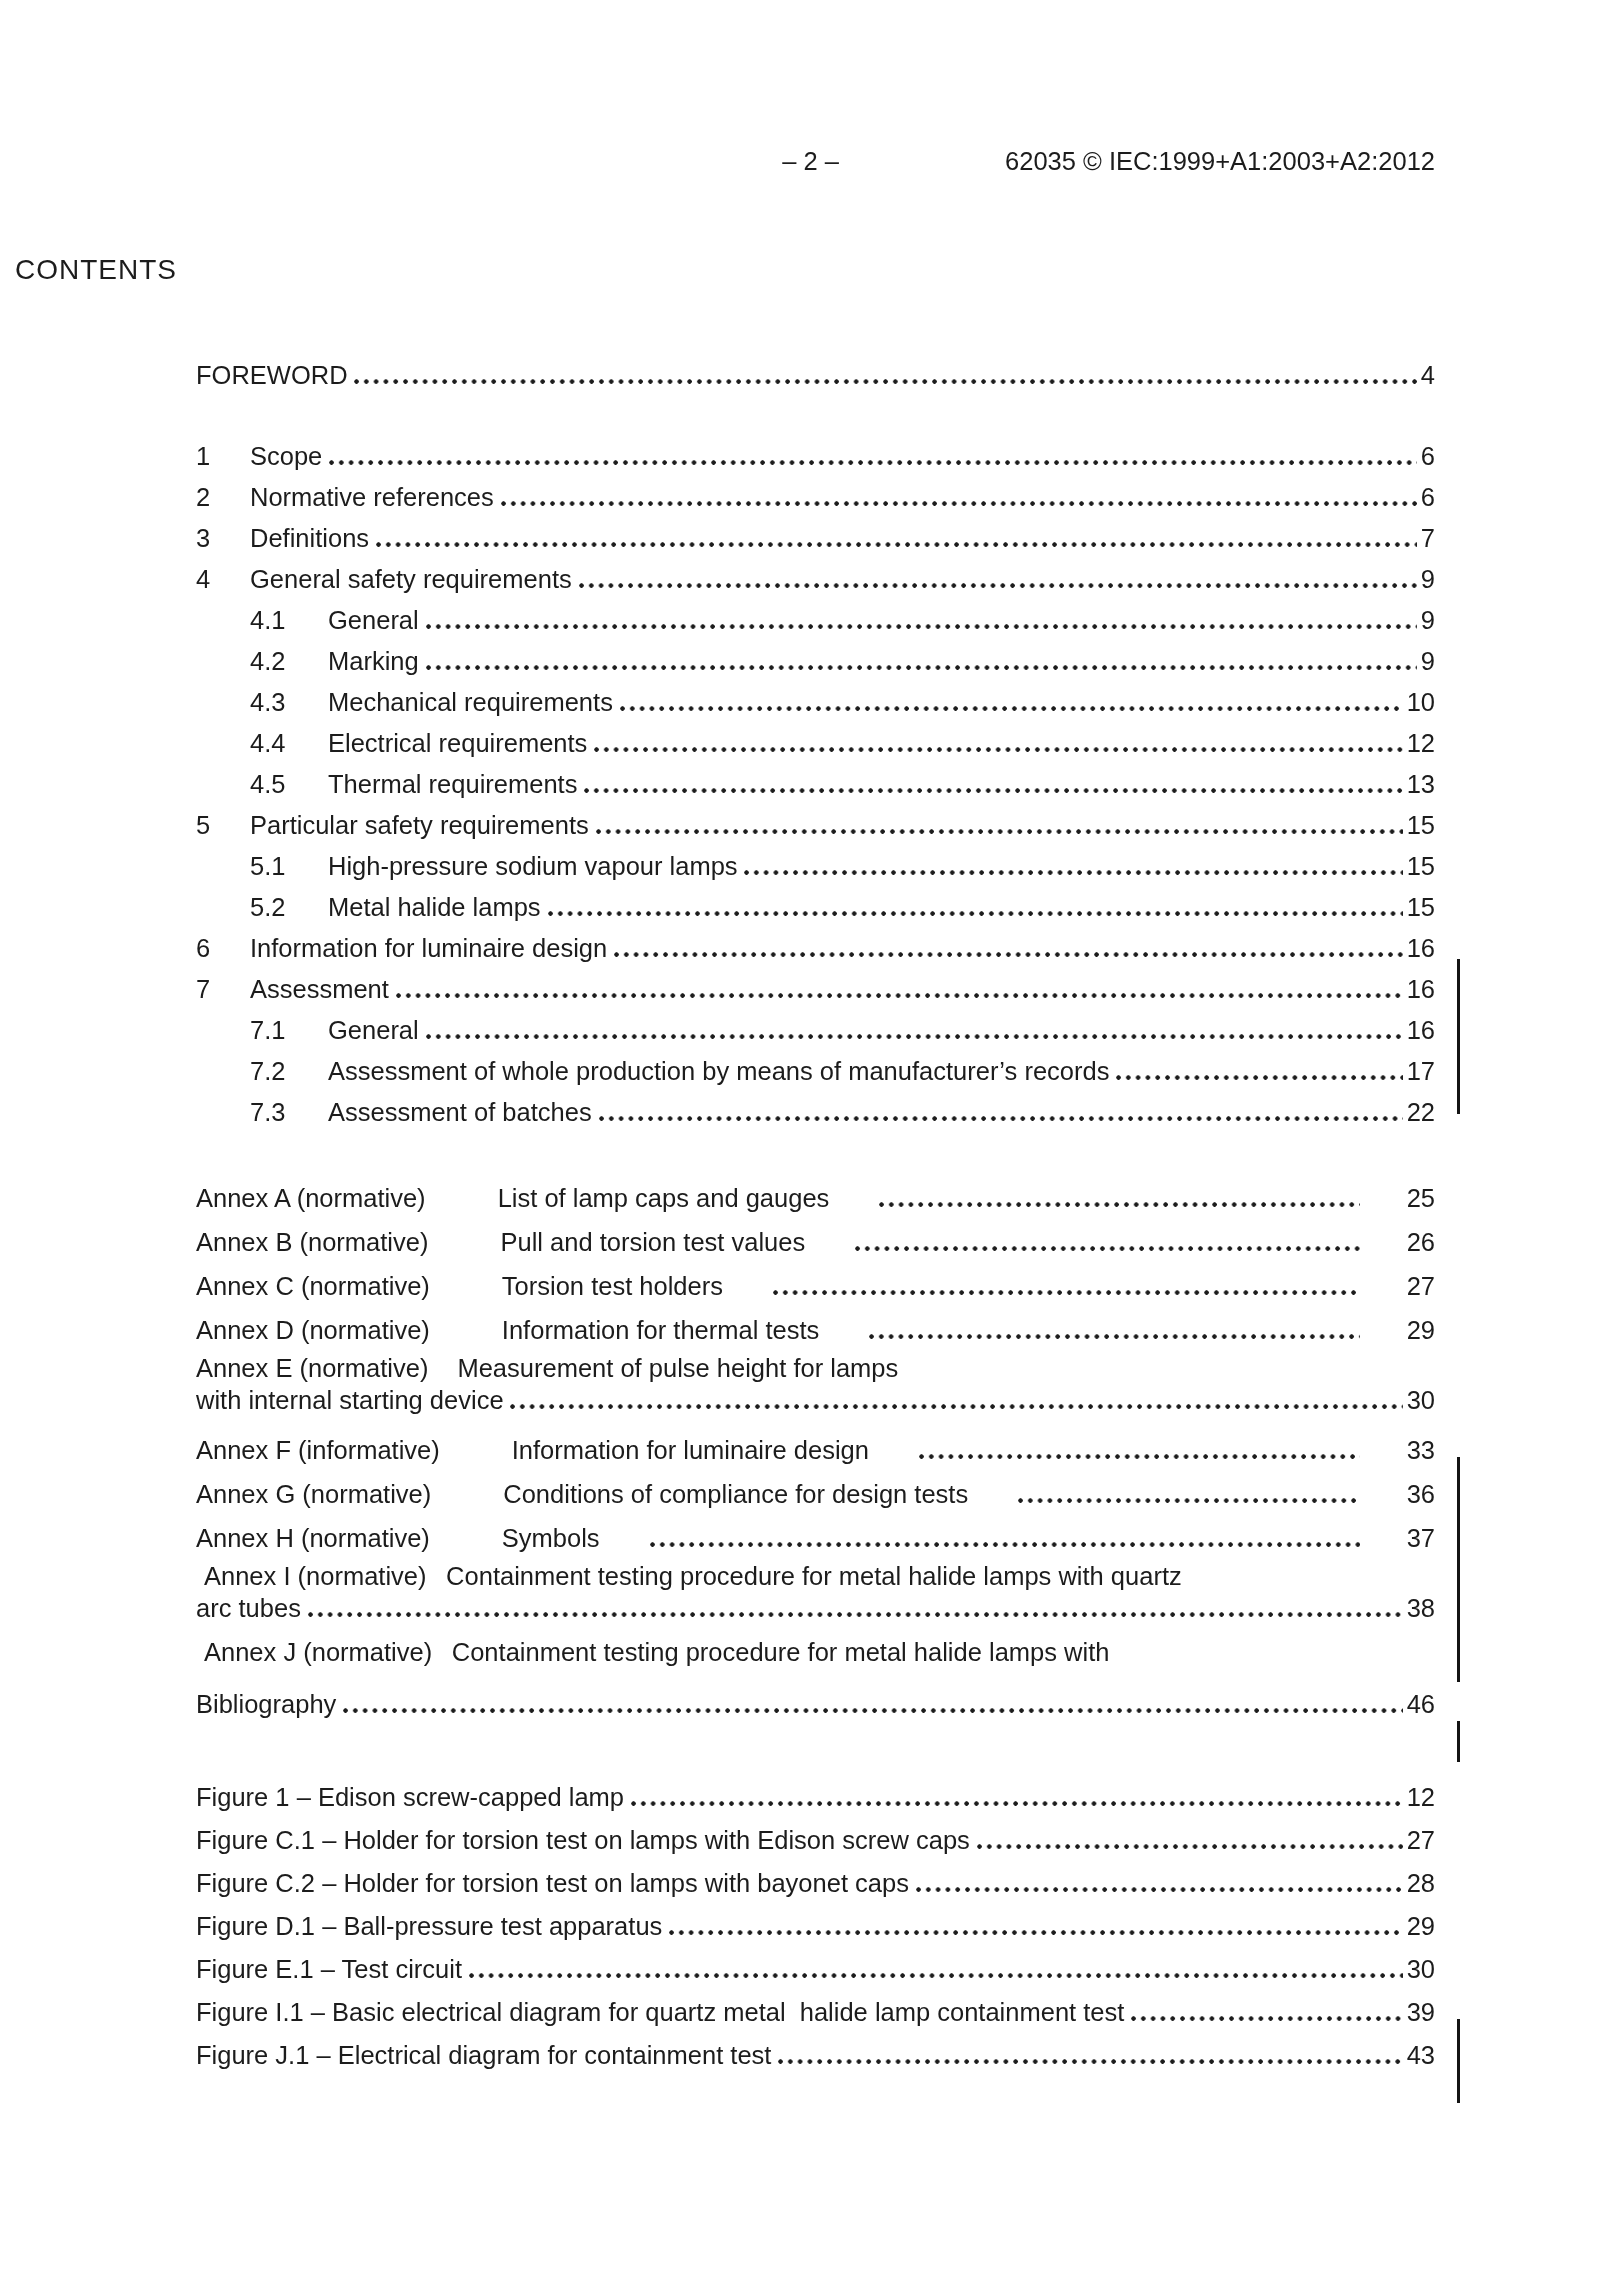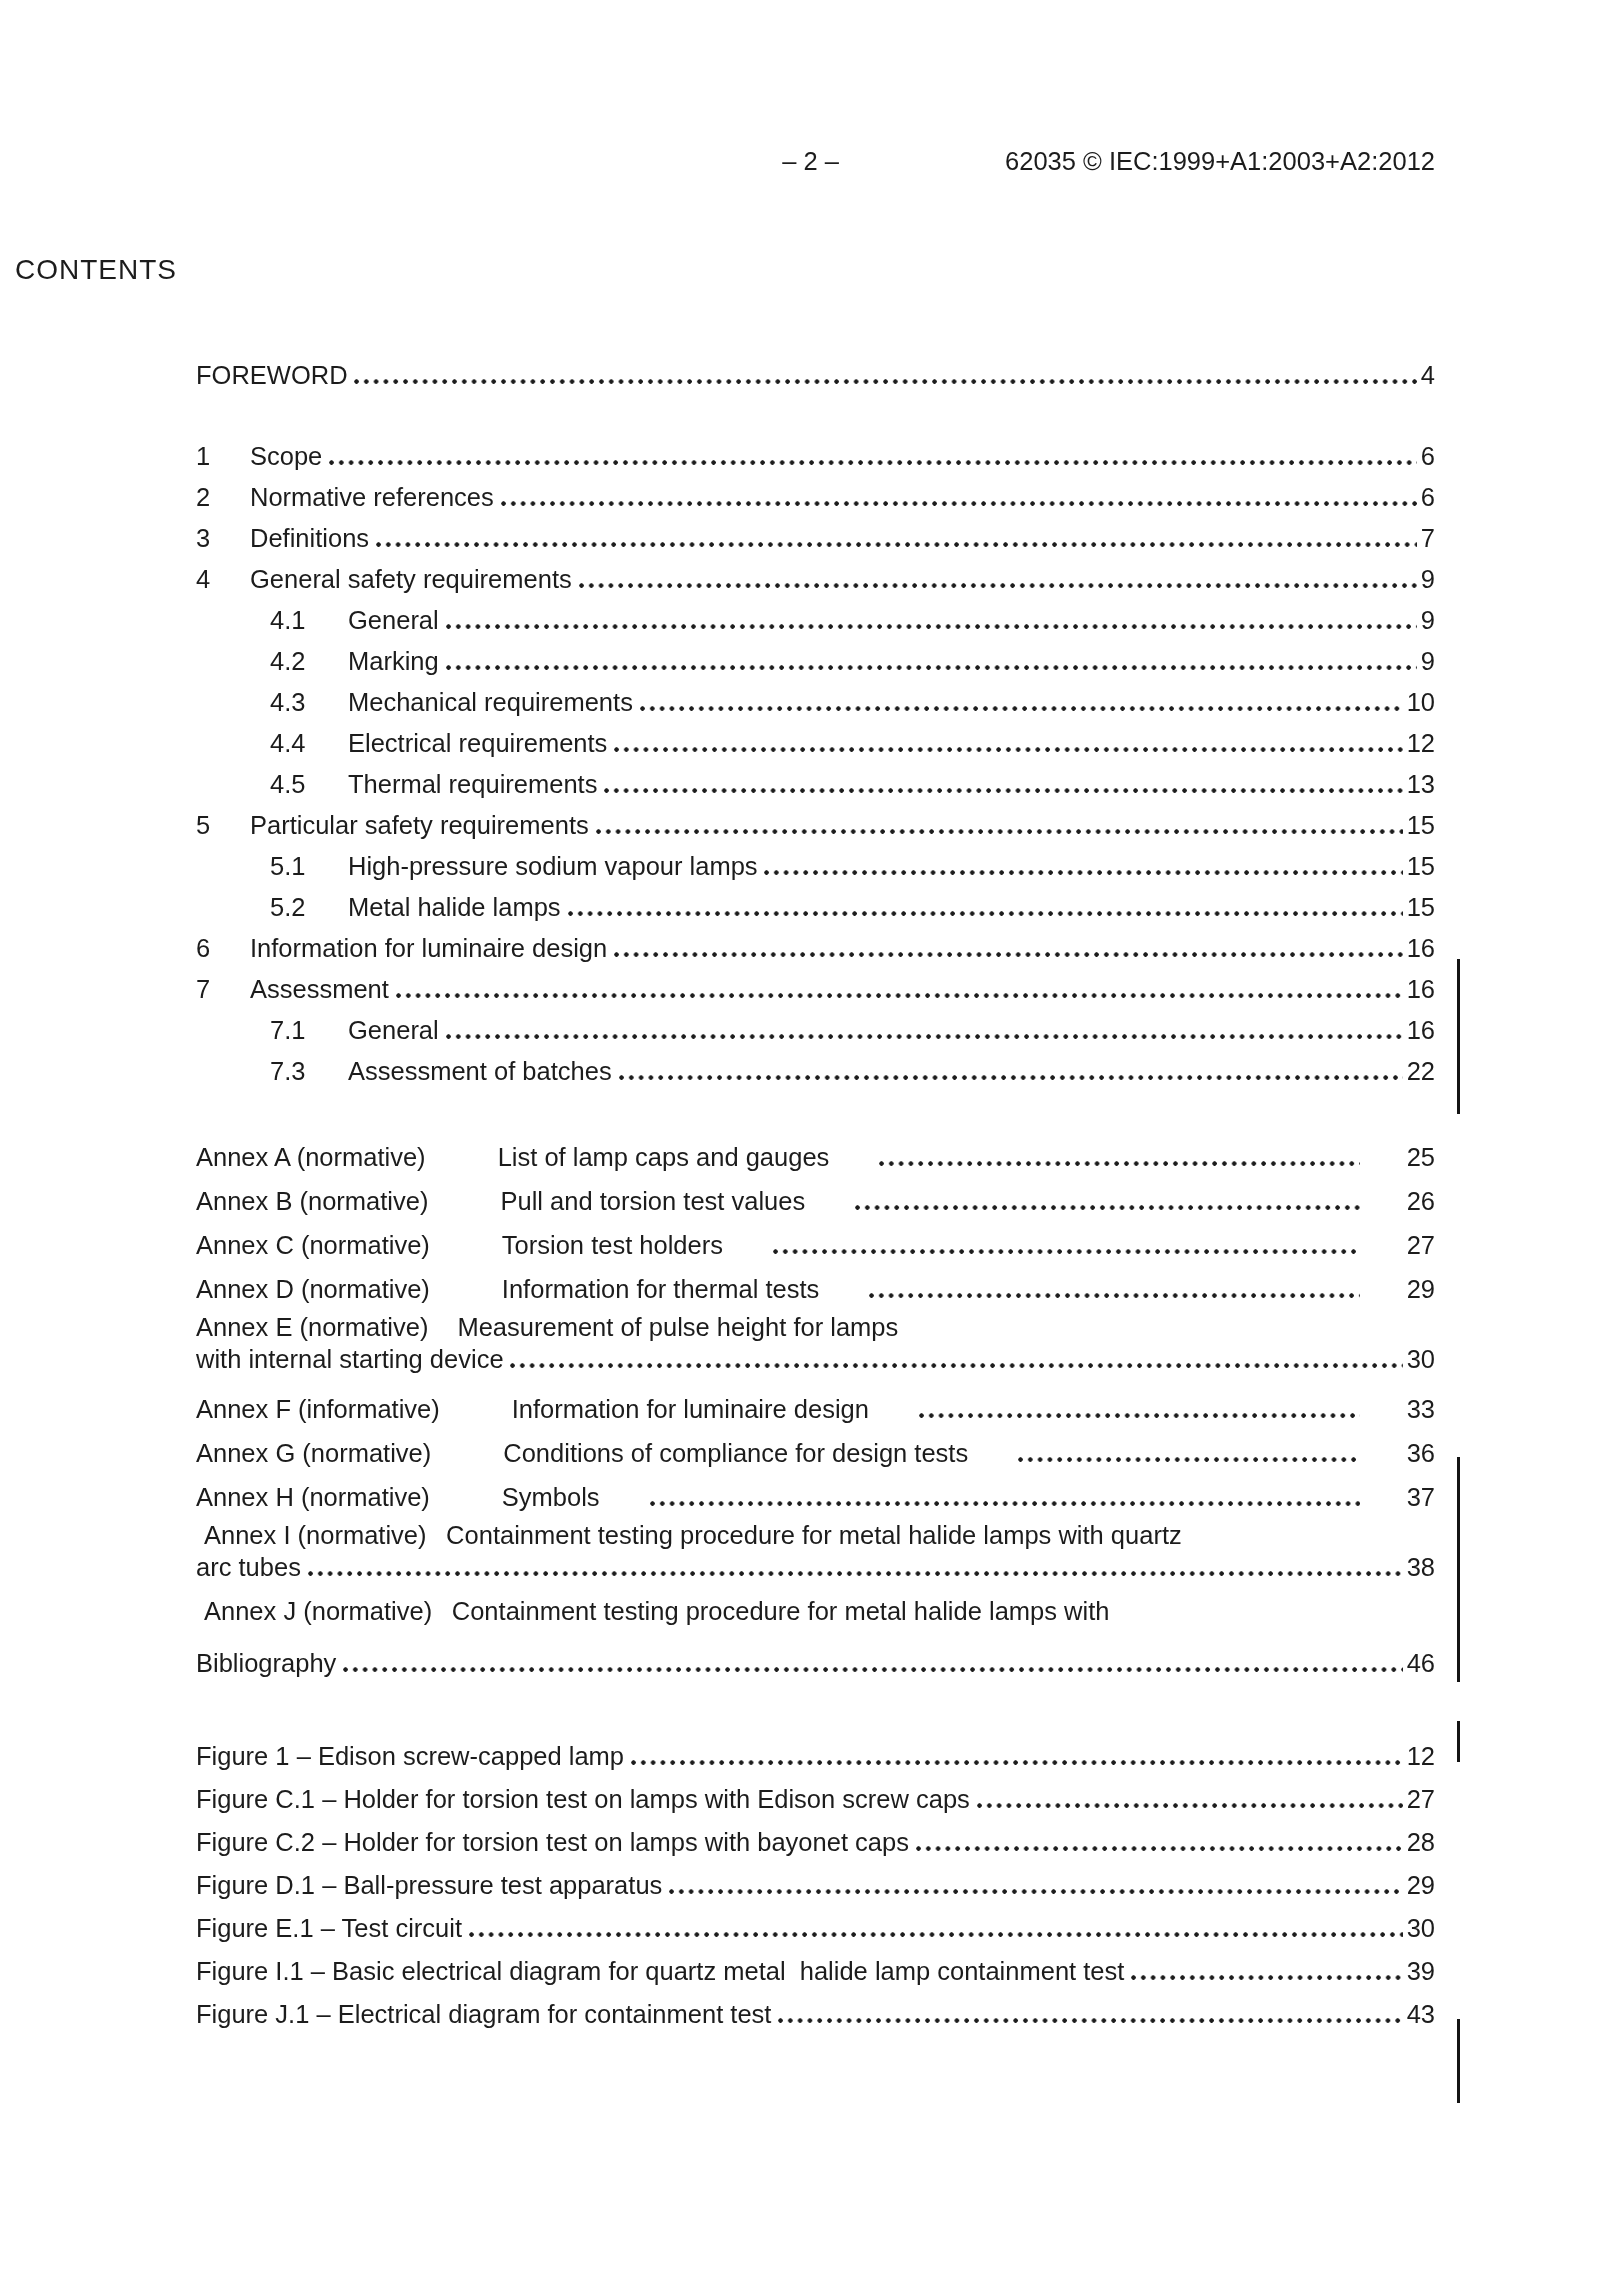--- a/index.html
+++ b/index.html
@@ -24,21 +24,21 @@
     text-align:left;font-size:28px;font-weight:400;letter-spacing:1px;margin:15px;
   }
 
   
   .toc{position:absolute;top:345px;left:196px;width:1239px;}
   .row{display:flex;align-items:baseline;height:41px;line-height:41px;white-space:nowrap;}
   .row .t{white-space:pre;margin-top:10px;}
   .n{flex:0 0 auto;}
   .s1 .n{width:54px;}
   .s2{padding-left:54px;}
-  .s2 .n{width:78px;margin-left:20px;}
+  .s2 .n{width:78px;}
   .leader{
     flex:1 1 auto;height:4.9px;margin:0 3.9px 1px 6.9px;
     background-image:radial-gradient(circle at 2.5px 2.5px, #1c1c1c 1.9px, rgba(0,0,0,0) 2.5px);
     background-size:9.8px 4.9px;background-repeat:repeat-x;background-position:left bottom;
   }
   .pg{flex:0 0 auto;}
   .a{height:44px;line-height:44px;gap:43px;}
   .f{height:43px;line-height:43px;}
   .w1{height:32px;line-height:32px;}
   .w2{height:44px;line-height:32px;}
@@ -159,20 +159,26 @@
       <span class="leader"></span>
       <span class="pg">16</span>
     </div>
     <div class="row s2">
       <span class="n">7.1</span>
       <span class="t">General</span>
       <span class="leader"></span>
       <span class="pg">16</span>
     </div>
     <div class="row s2">
+      <span class="n">7.2</span>
+      <span class="t">Assessment of whole production by means of manufacturer’s records</span>
+      <span class="leader"></span>
+      <span class="pg">17</span>
+    </div>
+    <div class="row s2">
       <span class="n">7.3</span>
       <span class="t">Assessment of batches</span>
       <span class="leader"></span>
       <span class="pg">22</span>
     </div>
 
     <div class="g2"></div>
 
     <div class="row a">
       <span class="alab">Annex A (normative)</span>

